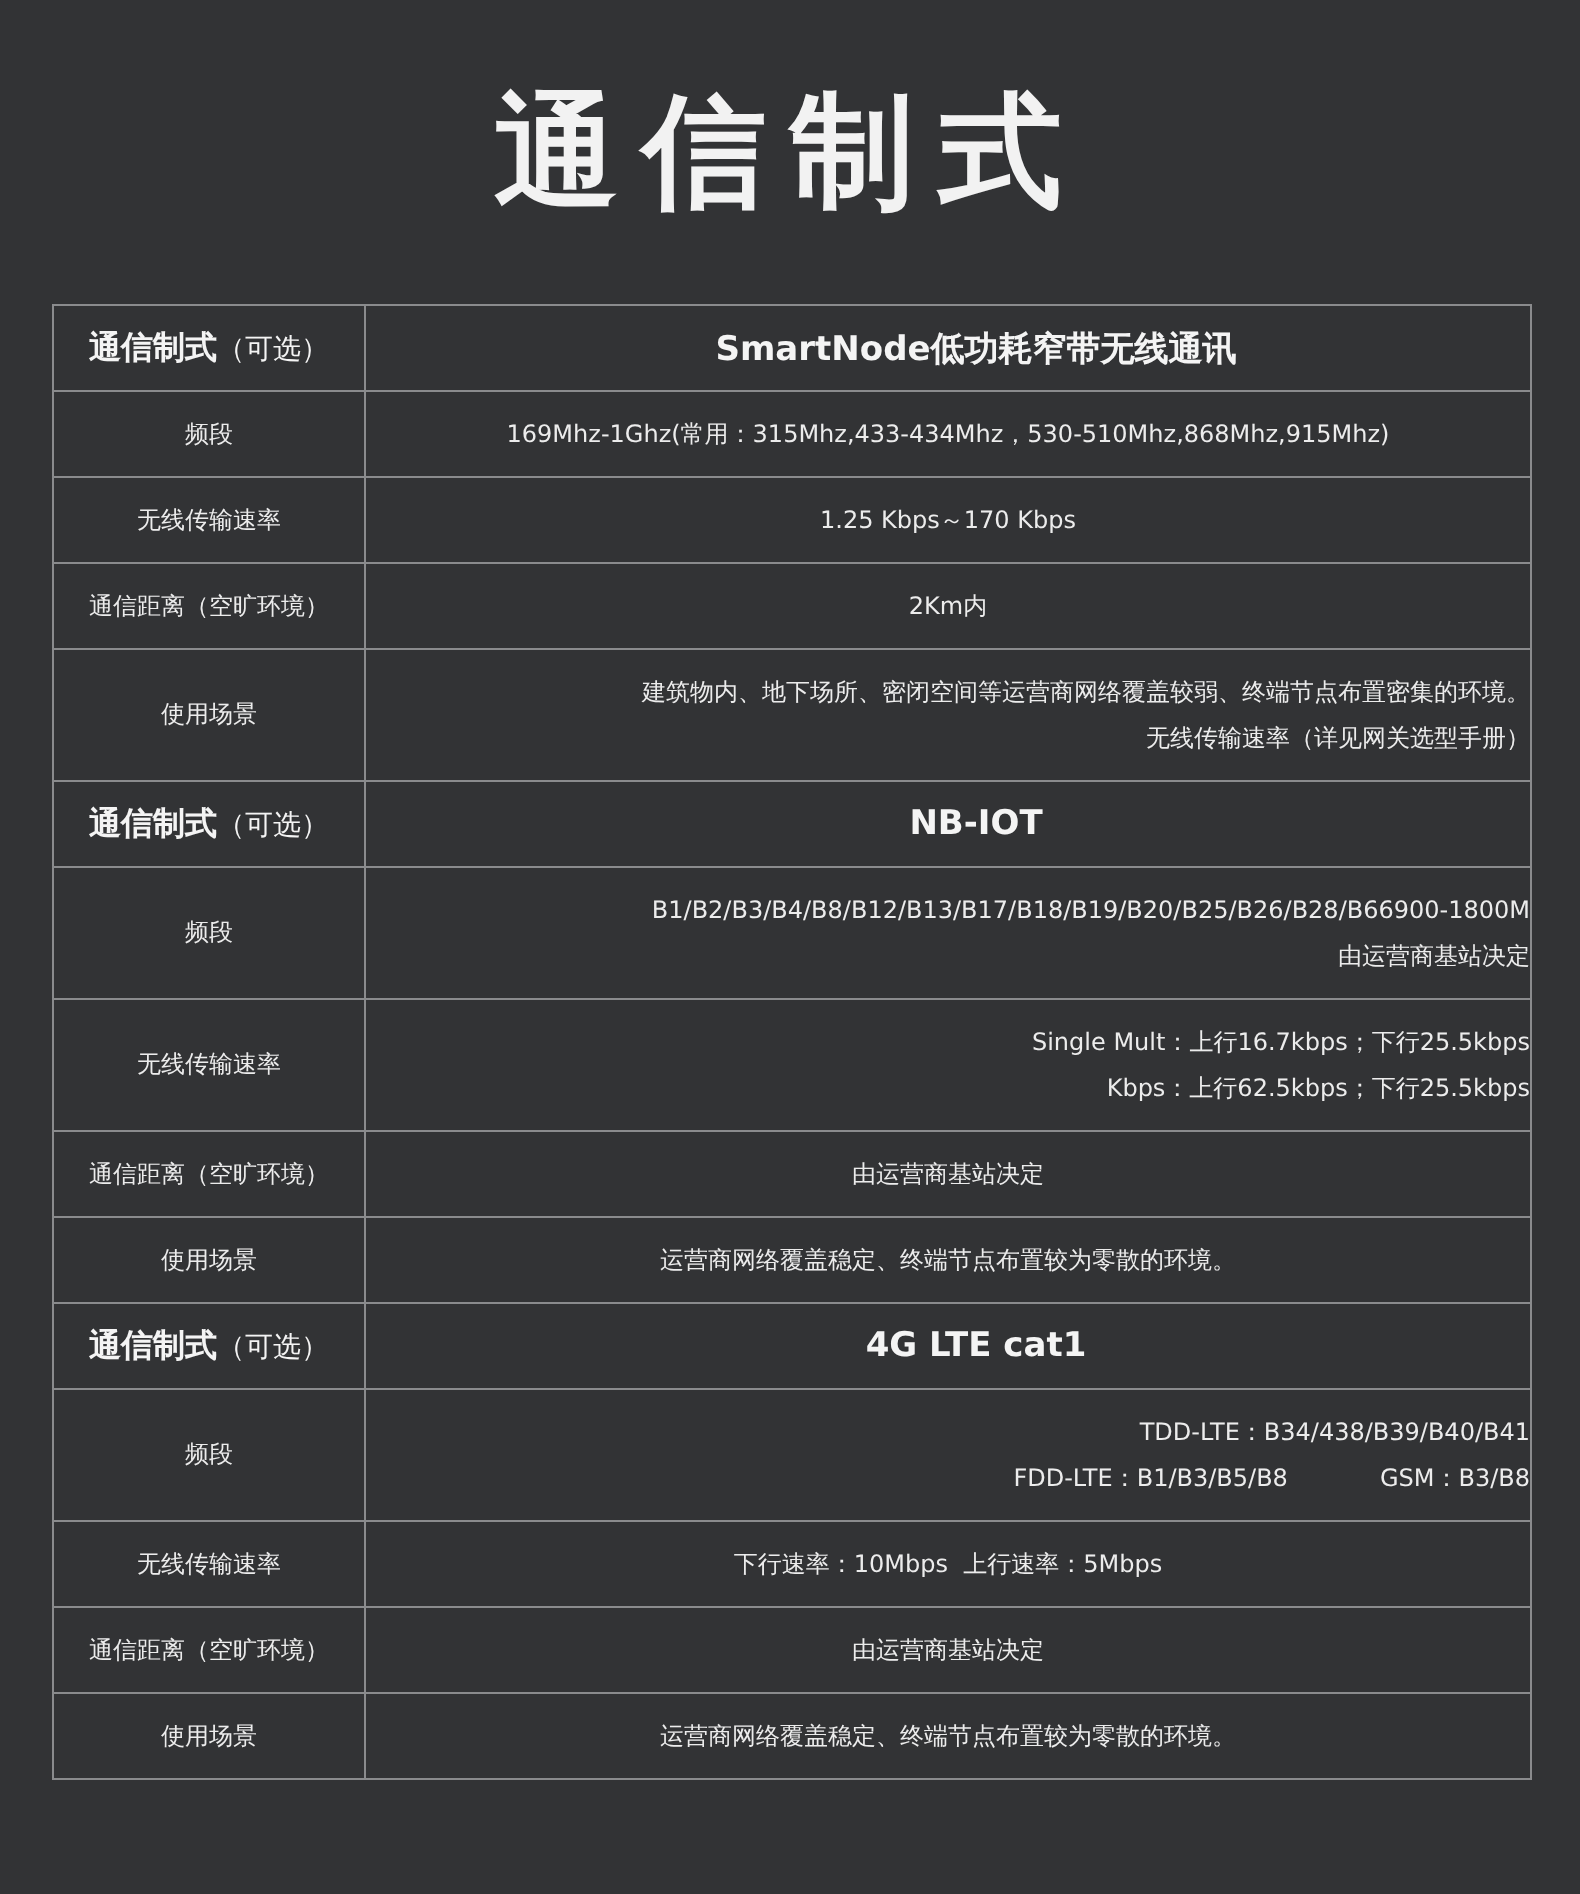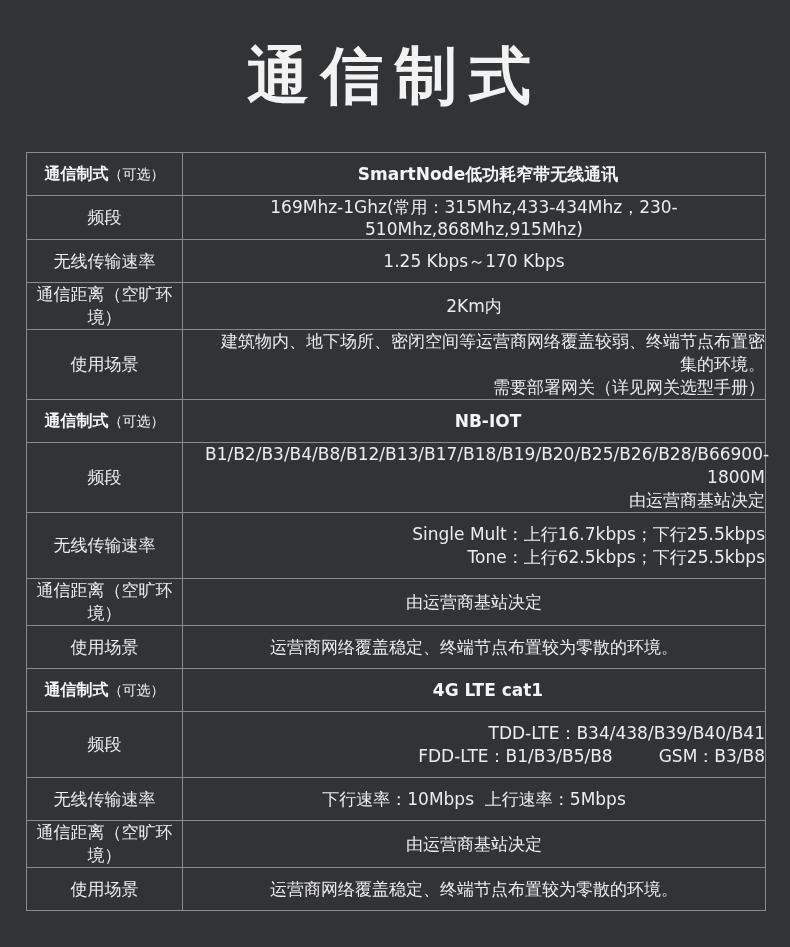--- a/index.html
+++ b/index.html
@@ -31,21 +31,21 @@
       position: absolute;
       left: 26px;
       top: 152px;
       width: 739px;
       border-collapse: collapse;
       table-layout: fixed;
     }
     table.spec td {
       border: 1px solid #8a8b8d;
       padding: 0;
-      font-size: 17px;
+      font-size: 12px;
       color: #ececec;
       vertical-align: middle;
     }
     table.spec col.c1 { width: 156px; }
     table.spec col.c2 { width: 583px; }
     td.label {
       text-align: center;
     }
     td.value {
       text-align: center;
@@ -86,54 +86,54 @@
       <col class="c2">
     </colgroup>
   <tbody>
 
     <tr class="head h43">
       <td class="label"><span>通信制式</span><span class="opt">（可选）</span></td>
       <td class="value">SmartNode低功耗窄带无线通讯</td>
     </tr>
     <tr class="h43">
       <td class="label">频段</td>
-      <td class="value">169Mhz-1Ghz(常用：315Mhz,433-434Mhz，230-510Mhz,868Mhz,915Mhz)</td>
+      <td class="value">169Mhz-1Ghz(常用：315Mhz,433-434Mhz，530-510Mhz,868Mhz,915Mhz)</td>
     </tr>
     <tr class="h43">
       <td class="label">无线传输速率</td>
       <td class="value">1.25 Kbps～170 Kbps</td>
     </tr>
     <tr class="h43">
       <td class="label">通信距离（空旷环境）</td>
       <td class="value">2Km内</td>
     </tr>
     <tr class="h66">
       <td class="label">使用场景</td>
       <td class="value left">
         <span class="line">建筑物内、地下场所、密闭空间等运营商网络覆盖较弱、终端节点布置密集的环境。</span>
-        <span class="line">需要部署网关（详见网关选型手册）</span>
+        <span class="line">无线传输速率（详见网关选型手册）</span>
       </td>
     </tr>
 
     <tr class="head h43">
       <td class="label"><span>通信制式</span><span class="opt">（可选）</span></td>
       <td class="value">NB-IOT</td>
     </tr>
     <tr class="h66">
       <td class="label">频段</td>
       <td class="value left">
         <span class="line">B1/B2/B3/B4/B8/B12/B13/B17/B18/B19/B20/B25/B26/B28/B66900-1800M</span>
         <span class="line">由运营商基站决定</span>
       </td>
     </tr>
     <tr class="h66">
       <td class="label">无线传输速率</td>
       <td class="value left">
         <span class="line">Single Mult：上行16.7kbps；下行25.5kbps</span>
-        <span class="line">Tone：上行62.5kbps；下行25.5kbps</span>
+        <span class="line">Kbps：上行62.5kbps；下行25.5kbps</span>
       </td>
     </tr>
     <tr class="h43">
       <td class="label">通信距离（空旷环境）</td>
       <td class="value">由运营商基站决定</td>
     </tr>
     <tr class="h43">
       <td class="label">使用场景</td>
       <td class="value">运营商网络覆盖稳定、终端节点布置较为零散的环境。</td>
     </tr>

